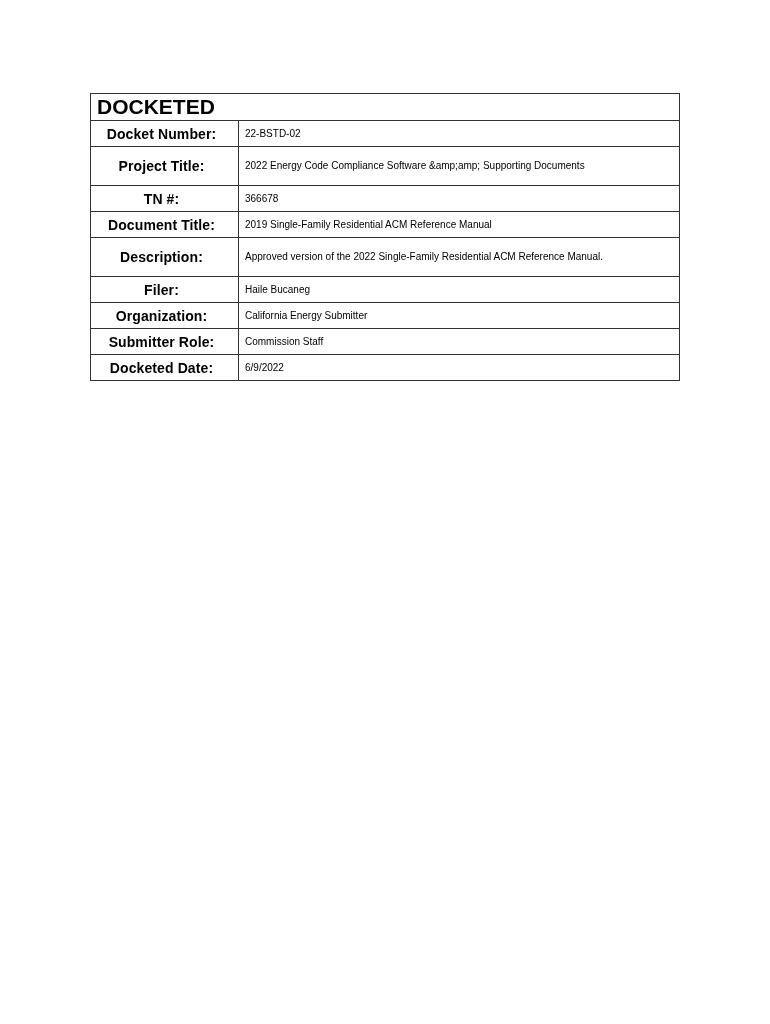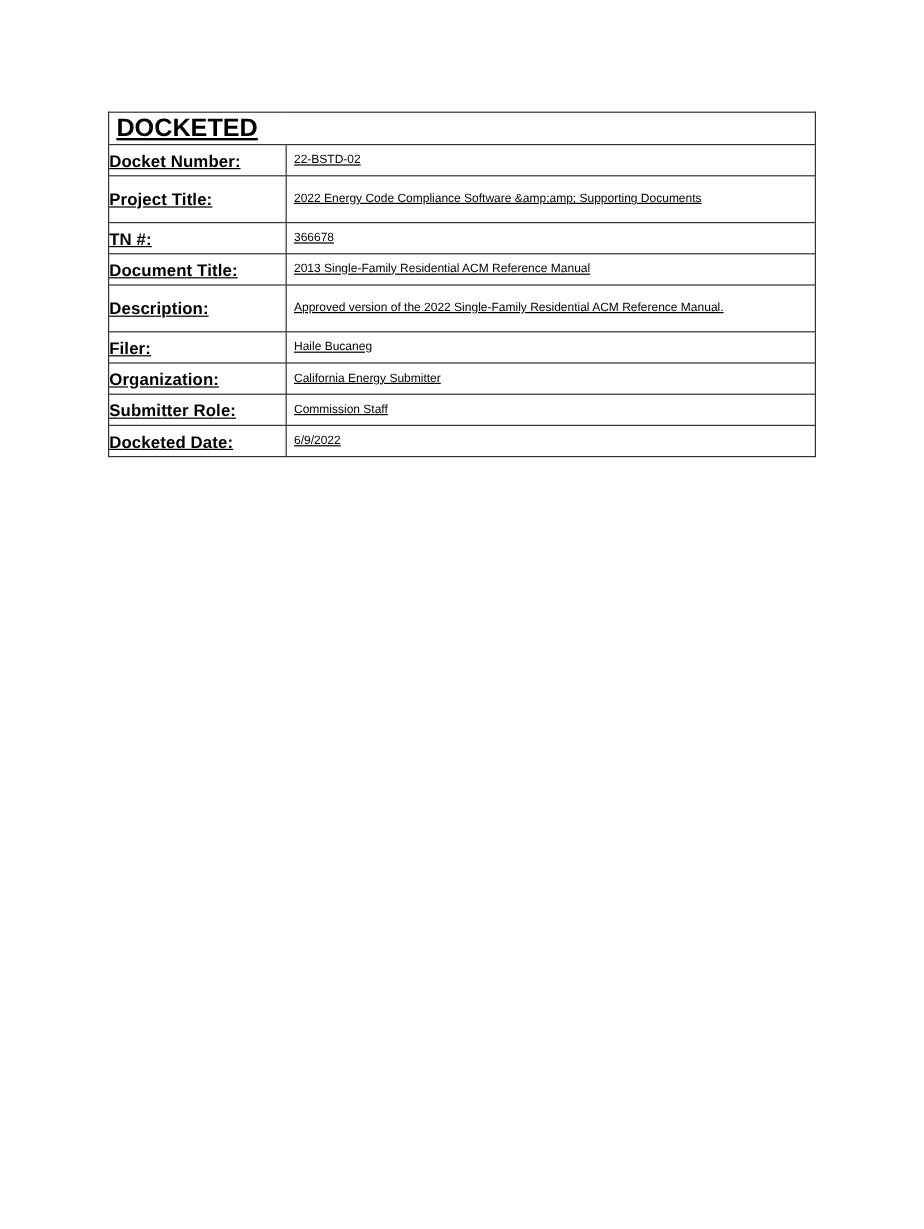--- a/index.html
+++ b/index.html
@@ -14,37 +14,36 @@
       font-family: "Liberation Sans", sans-serif;
       color: #000000;
     }
     .docket-table {
       position: absolute;
       left: 90px;
       top: 93px;
       width: 590px;
       border-collapse: collapse;
       border: 1.5px solid #333333;
-      text-decoration: underline;
     }
     .docket-table td {
       border: 1.5px solid #333333;
       padding: 0;
       vertical-align: middle;
     }
     .header-cell {
       height: 26px;
       font-weight: bold;
       font-size: 21px;
       padding-left: 6px !important;
       line-height: 26px;
     }
     .label-cell {
       width: 141px;
-      text-align: left;
+      text-align: center;
       font-weight: bold;
       font-size: 14px;
       padding-right: 6px !important;
       letter-spacing: 0.1px;
     }
     .value-cell {
       font-size: 10px;
       padding-left: 6px !important;
       padding-right: 6px !important;
       line-height: 18px;
@@ -67,21 +66,21 @@
   <tr class="row-double">
     <td class="label-cell">Project Title:</td>
     <td class="value-cell">2022 Energy Code Compliance Software &amp;amp;amp; Supporting Documents</td>
   </tr>
   <tr class="row-single">
     <td class="label-cell">TN #:</td>
     <td class="value-cell">366678</td>
   </tr>
   <tr class="row-single">
     <td class="label-cell">Document Title:</td>
-    <td class="value-cell">2013 Single-Family Residential ACM Reference Manual</td>
+    <td class="value-cell">2019 Single-Family Residential ACM Reference Manual</td>
   </tr>
   <tr class="row-double">
     <td class="label-cell">Description:</td>
     <td class="value-cell">Approved version of the 2022 Single-Family Residential ACM Reference Manual.</td>
   </tr>
   <tr class="row-single">
     <td class="label-cell">Filer:</td>
     <td class="value-cell">Haile Bucaneg</td>
   </tr>
   <tr class="row-single">

